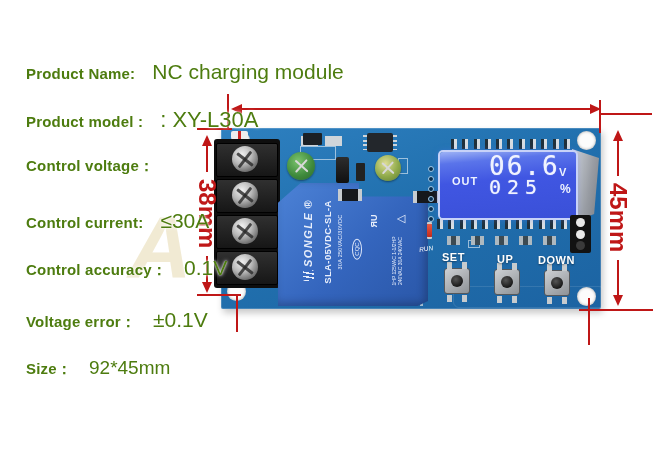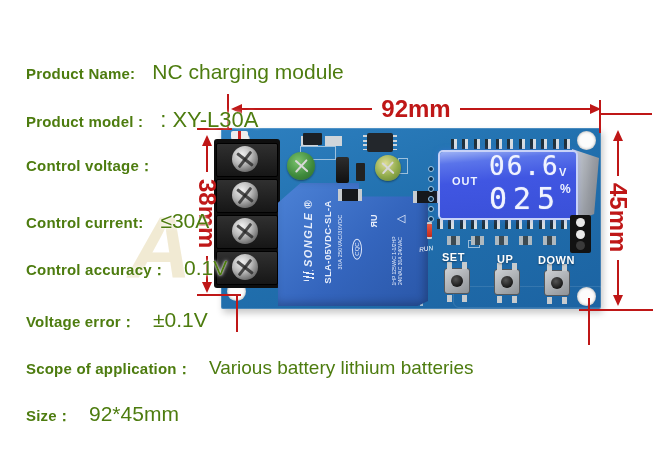--- a/index.html
+++ b/index.html
@@ -102,21 +102,21 @@
              clip-path:polygon(0 0,100% 12%,82% 88%,0 100%);}
   .lcd{position:absolute;left:440px;top:152px;width:136px;height:66px;z-index:14;border-radius:3px;
        background:linear-gradient(175deg,#9db2f5 0%,#5a74ea 16%,#4056e2 42%,#3a50d8 100%);
        box-shadow:0 0 0 2px #c7d2f8,0 0 7px rgba(90,120,255,.55);}
   .lcd-out{position:absolute;left:452px;top:175px;font-size:11px;font-weight:bold;color:#edf2ff;
            letter-spacing:1px;z-index:15;}
   .seg{position:absolute;font-family:"DejaVu Sans Mono",monospace;font-weight:normal;color:#f0f3ff;
        z-index:15;text-shadow:0 0 1px rgba(255,255,255,.7);}
   .lcd-v{left:489px;top:151px;font-size:26px;letter-spacing:2px;}
   .lcd-vu{position:absolute;left:559px;top:166px;font-size:11px;font-weight:bold;color:#edf2ff;z-index:15;}
-  .lcd-p{left:489px;top:181px;font-size:30px;letter-spacing:6px;}
+  .lcd-p{left:489px;top:175px;font-size:20px;letter-spacing:6px;}
   .lcd-pu{position:absolute;left:560px;top:182px;font-size:12px;font-weight:bold;color:#edf2ff;z-index:15;}
   .pins{position:absolute;height:10px;z-index:13;
         background:repeating-linear-gradient(90deg,#20303a 0 3px,#d7dde2 3px 6px,rgba(0,0,0,0) 6px 11.3px);}
   .pins-top{left:451px;top:139px;width:124px;}
   .pins-bot{left:437px;top:219px;width:136px;}
   .smdrow{position:absolute;left:447px;top:236px;width:118px;height:9px;z-index:13;
         background:repeating-linear-gradient(90deg,#aeb9c0 0 4px,#3c4a52 4px 9px,#aeb9c0 9px 13px,rgba(0,0,0,0) 13px 24px);}
   .solder-strip{position:absolute;left:290px;top:300px;width:140px;height:6px;z-index:13;opacity:.75;
         background:repeating-linear-gradient(90deg,#cdd6db 0 3px,rgba(0,0,0,0) 3px 10px);}
 
@@ -201,24 +201,20 @@
   </div>
   <div class="spec">
     <span class="lbl">Control accuracy：</span>
     <span class="val">0.1V</span>
   </div>
   <div class="spec">
     <span class="lbl">Voltage error：</span>
     <span class="val">±0.1V</span>
   </div>
   <div class="spec">
-    <span class="lbl">Scope of application：</span>
-    <span class="val">Various battery lithium batteries</span>
-  </div>
-  <div class="spec">
     <span class="lbl">Size：</span>
     <span class="val">92*45mm</span>
   </div>
 
   <div class="board">
     <span class="trace tr1" style="position:absolute;"></span>
   </div>
   <div class="trace tr2"></div>
   <div class="trace tr3"></div>
   <div class="trl trl1"></div>
@@ -302,21 +298,20 @@
   <div class="hdr3">
     <span class="hpin"></span>
     <span class="hpin"></span>
     <span class="hpin dark"></span>
   </div>
 
   <div class="tick tick-l92"></div>
   <div class="tick tick-r92"></div>
   <div class="dim dim-h dim-92">
     <div class="dline a-left"></div>
-    <div class="dim-text">92mm</div>
     <div class="dline a-right"></div>
   </div>
 
   <div class="tick tick-l85"></div>
   <div class="tick tick-r85"></div>
 
   <div class="tick tick-t38"></div>
   <div class="tick tick-b38"></div>
   <div class="dim dim-v dim-38">
     <div class="dline a-up"></div>

